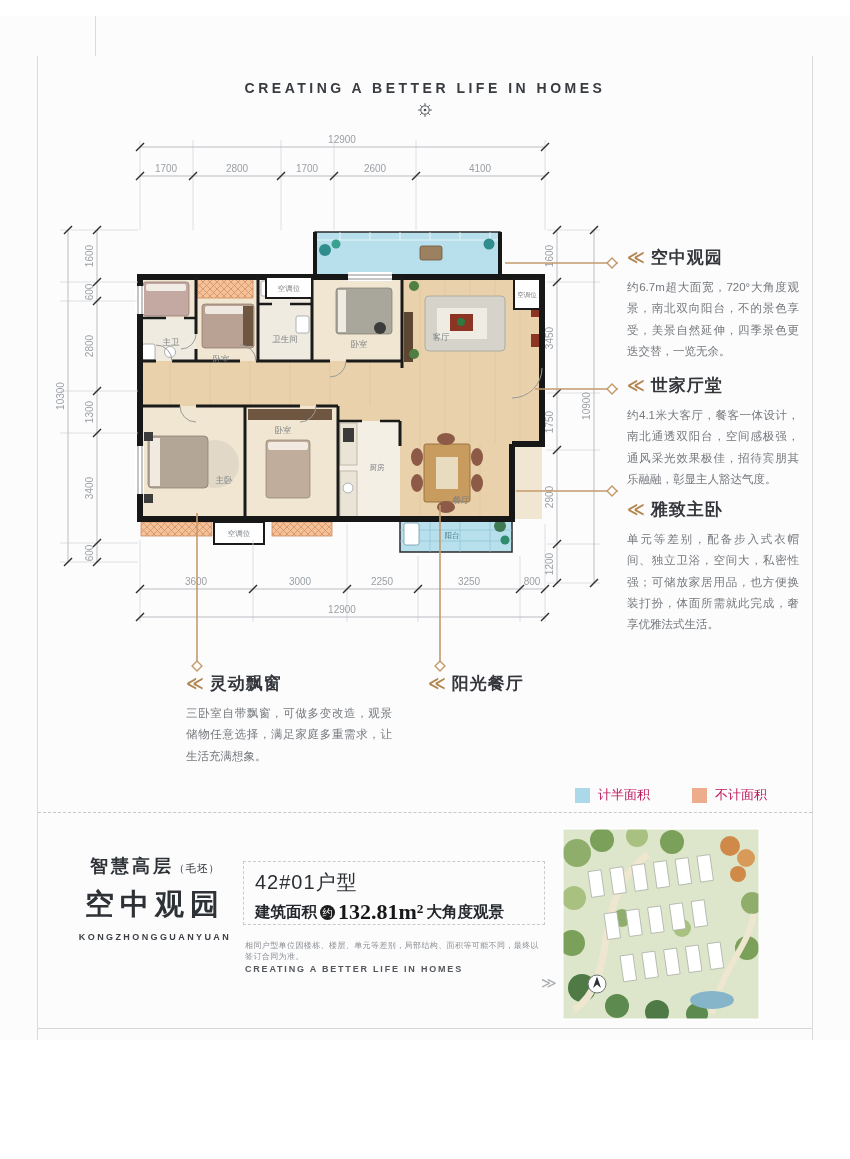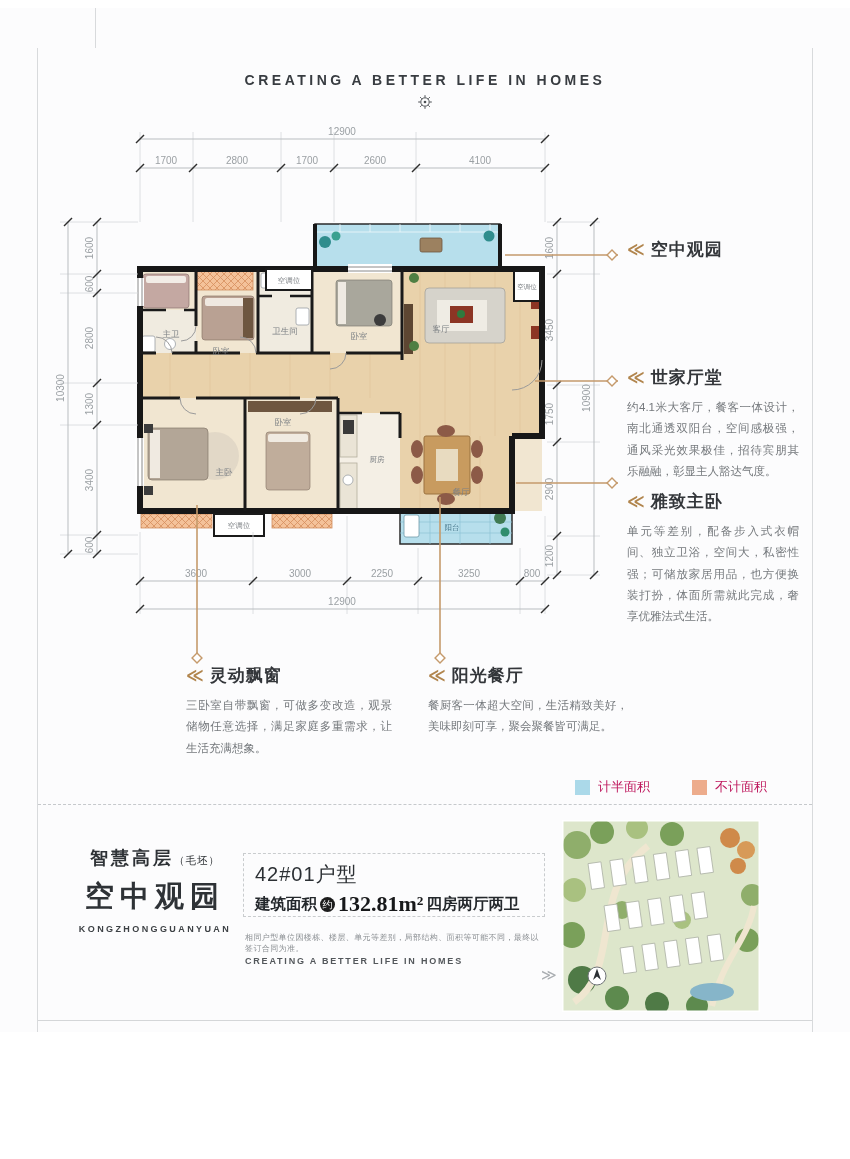--- a/index.html
+++ b/index.html
@@ -1,16 +1,16 @@
 <!DOCTYPE html>
 <html><head>
 <meta charset="utf-8">
 <style>
   html,body{margin:0;padding:0;background:#ffffff;}
-  .page{position:relative;width:850px;height:1024px;margin:8px auto;background:#fcfcfd;
+  .page{position:relative;width:850px;height:1024px;margin:16px auto;background:#fcfcfd;
         font-family:"Liberation Sans","DejaVu Sans",sans-serif;overflow:hidden;}
   .abs{position:absolute;}
   
   .frame-line{position:absolute;background:#d8dadc;}
   .bottom-band{position:absolute;left:0;top:1140px;width:850px;height:19px;background:#c8ccd0;}
   .dashed-divider{position:absolute;left:38px;top:796px;width:774px;border-top:1px dashed #c6c9cc;}
   .footer-hline{position:absolute;left:38px;top:1012px;width:774px;height:1px;background:#d4d6d8;}
   
   .tagline-top{position:absolute;left:0;top:64px;width:850px;text-align:center;
     font-size:14px;letter-spacing:3.5px;color:#383c41;font-weight:600;}
@@ -405,20 +405,21 @@
         <rect x="-3.5" y="-3.5" width="7" height="7" transform="translate(440,650) rotate(45)"></rect>
       </g>
     </g>
   </svg>
 
   <div class="anno" style="left:627px;top:230px;width:172px;">
     <div class="anno-title-row">
       <span class="anno-icon">≪</span>
       <span class="anno-title">空中观园</span>
     </div>
+    <div class="anno-body">约6.7m超大面宽，720°大角度观景，南北双向阳台，不的景色享受，美景自然延伸，四季景色更迭交替，一览无余。</div>
   </div>
 
   <div class="anno" style="left:627px;top:358px;width:172px;">
     <div class="anno-title-row">
       <span class="anno-icon">≪</span>
       <span class="anno-title">世家厅堂</span>
     </div>
     <div class="anno-body">约4.1米大客厅，餐客一体设计，南北通透双阳台，空间感极强，通风采光效果极佳，招待宾朋其乐融融，彰显主人豁达气度。</div>
   </div>
 
@@ -436,21 +437,20 @@
       <span class="anno-title">灵动飘窗</span>
     </div>
     <div class="anno-body">三卧室自带飘窗，可做多变改造，观景储物任意选择，满足家庭多重需求，让生活充满想象。</div>
   </div>
 
   <div class="anno" style="left:428px;top:656px;width:200px;">
     <div class="anno-title-row">
       <span class="anno-icon">≪</span>
       <span class="anno-title">阳光餐厅</span>
     </div>
-    <div class="anno-body">餐厨客一体超大空间，生活精致美好，美味即刻可享，聚会聚餐皆可满足。</div>
   </div>
 
   <div class="legend">
     <div class="legend-item">
       <span class="swatch swatch-half"></span>
       <span>计半面积</span>
     </div>
     <div class="legend-item">
       <span class="swatch swatch-none"></span>
       <span>不计面积</span>
@@ -464,21 +464,21 @@
     <div class="brand-name">空中观园</div>
     <div class="brand-pinyin">KONGZHONGGUANYUAN</div>
   </div>
 
   <div class="unit-box">
     <div class="unit-title">42#01户型</div>
     <div class="area-row">
       <span class="area-label">建筑面积</span>
       <span class="area-circle">约</span>
       <span class="area-value">132.81m²</span>
-      <span class="area-layout">四房两厅两卫</span>
+      <span class="area-layout">大角度观景</span>
     </div>
   </div>
 
   <div class="disclaimer">相同户型单位因楼栋、楼层、单元等差别，局部结构、面积等可能不同，最终以签订合同为准。</div>
   <div class="tagline-bottom">CREATING A BETTER LIFE IN HOMES</div>
   <span class="chevron-right">≫</span>
 
   <svg class="abs" style="left:562px;top:812px;" width="198" height="192" viewBox="0 0 198 192">
     <rect x="0" y="0" width="198" height="192" fill="#dde6cb"></rect>
     <g>

